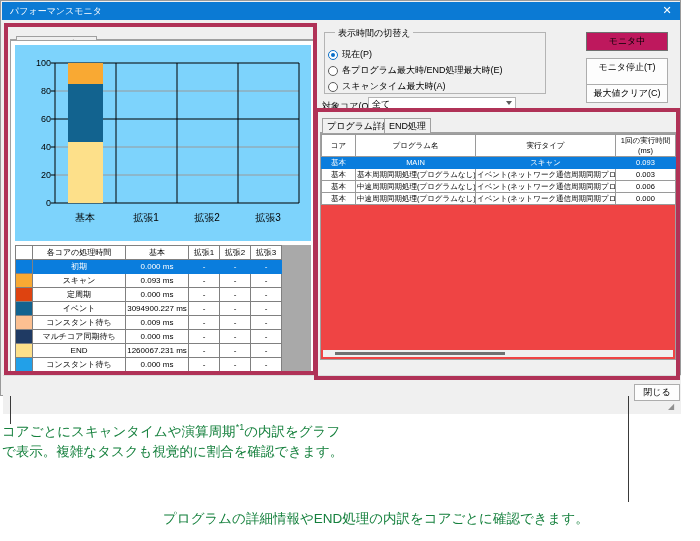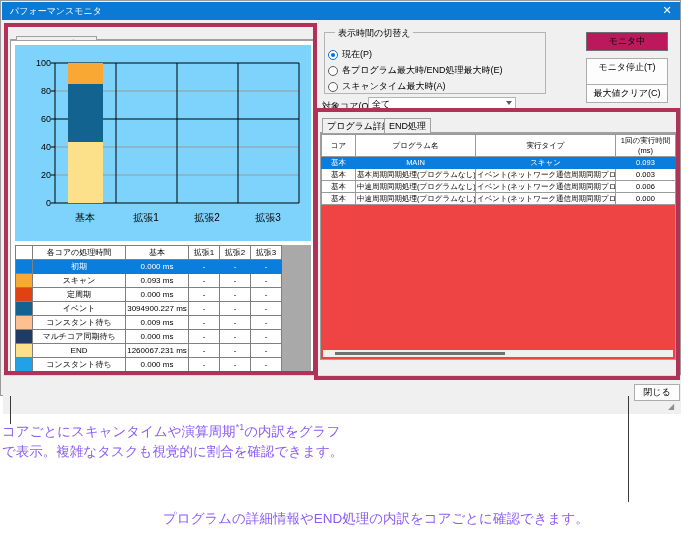--- a/index.html
+++ b/index.html
@@ -166,21 +166,21 @@
 
   
   .callout { position: absolute; border: 4px solid #b03257; box-sizing: border-box; }
   .callout-left  { left: 4px;  top: 23px;  width: 313px; height: 352px; }
   .callout-right { left: 314px; top: 108px; width: 366px; height: 272px; }
 
   .leader { position: absolute; background: #3a3a3a; }
 
   
   .ann {
-    position: absolute; font-size: 13.5px; color: #8b5cf6; line-height: 1.55;
+    position: absolute; font-size: 13.5px; color: #15803d; line-height: 1.55;
     font-family: "Liberation Sans", "DejaVu Sans", sans-serif;
   }
   .ann-1 { left: 2px; top: 421px; width: 440px; }
   .ann-2 { left: 163px; top: 509px; width: 540px; }
   .sup { font-size: 9px; vertical-align: super; }
 
   
   .chart-svg { display: block; }
 </style>
 </head>

